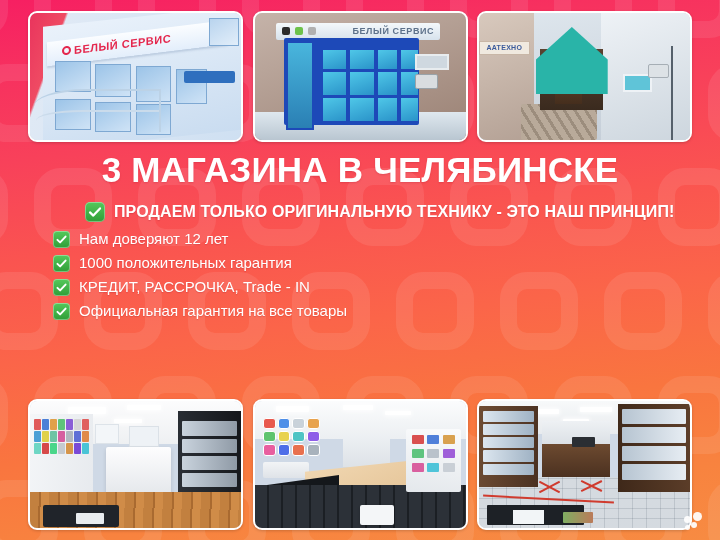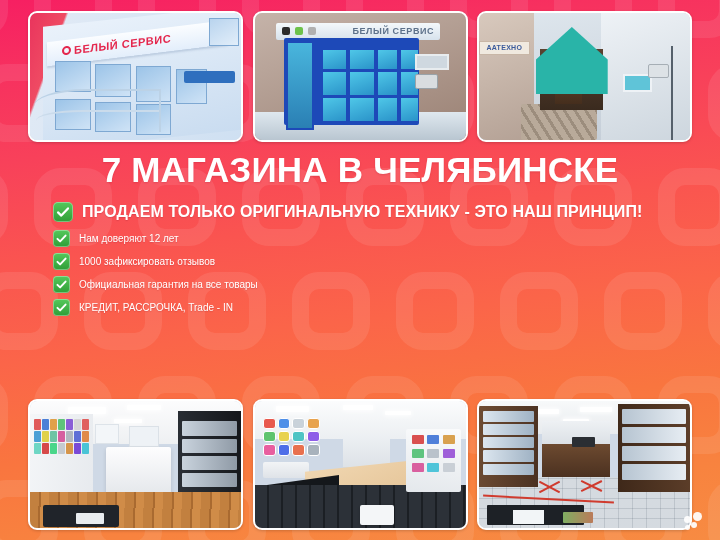--- a/index.html
+++ b/index.html
@@ -245,23 +245,23 @@
     flex:0 0 auto;
     width:17px; height:17px;
     border-radius:4px;
     background:linear-gradient(180deg,#4cc košt 0%,#3bb143 100%);
     background:linear-gradient(180deg,#55c95c 0%,#2f9e37 100%);
     box-shadow:inset 0 0 0 1px rgba(255,255,255,.35);
     position:relative;
     margin-right:9px;
   }
   .feat .chk svg { position:absolute; left:2px; top:2px; }
-  .feat .ftxt { color:#ffffff; font-size:10px; line-height:1.2;
+  .feat .ftxt { color:#ffffff; font-size:15px; line-height:1.2;
                 text-shadow:0 1px 1px rgba(150,30,50,.25); }
-  .feat.first { margin-bottom:8px; }
+  .feat.first { margin-bottom:8px;margin-left:32px; }
   .feat.first .chk { width:20px; height:20px; border-radius:5px; margin-right:9px; }
   .feat.first .ftxt { font-size:16px; font-weight:bold; letter-spacing:.1px; }
 
   
   #warning {
     position:absolute;
     left:35px; top:345px;
     width:650px; height:44px;
     background:rgba(196,48,46,.20);
     border-radius:9px;
@@ -423,21 +423,21 @@
         <div class="door3"></div>
         <div class="roof">БЕЛАЯ<br>ТЕХНИКА</div>
         <div class="rwin"></div>
         <div class="ac3"></div>
         <div class="pole"></div>
       </div>
     </div>
 
   </div>
 
-  <div id="headline">7 МАГАЗИНА В ЧЕЛЯБИНСКЕ</div>
+  <div id="headline">3 МАГАЗИНА В ЧЕЛЯБИНСКЕ</div>
 
   <div id="features">
 
     <div class="feat first">
       <span class="chk">
         <svg width="16" height="16" viewBox="0 0 16 16">
             <path d="M3 8.4 L6.3 11.6 L13 4.4" stroke="#ffffff" stroke-width="2.2" fill="none" stroke-linecap="round" stroke-linejoin="round"></path>
           </svg>
       </span>
       <span class="ftxt">ПРОДАЕМ ТОЛЬКО ОРИГИНАЛЬНУЮ ТЕХНИКУ - ЭТО НАШ ПРИНЦИП!</span>
@@ -451,39 +451,39 @@
       </span>
       <span class="ftxt">Нам доверяют 12 лет</span>
     </div>
 
     <div class="feat">
       <span class="chk">
         <svg width="13" height="13" viewBox="0 0 16 16">
             <path d="M3 8.4 L6.3 11.6 L13 4.4" stroke="#ffffff" stroke-width="2.4" fill="none" stroke-linecap="round" stroke-linejoin="round"></path>
           </svg>
       </span>
-      <span class="ftxt">1000 зафиксировать отзывов</span>
+      <span class="ftxt">1000 положительных гарантия</span>
+    </div>
+
+    <div class="feat">
+      <span class="chk">
+        <svg width="13" height="13" viewBox="0 0 16 16">
+            <path d="M3 8.4 L6.3 11.6 L13 4.4" stroke="#ffffff" stroke-width="2.4" fill="none" stroke-linecap="round" stroke-linejoin="round"></path>
+          </svg>
+      </span>
+      <span class="ftxt">КРЕДИТ, РАССРОЧКА, Trade - IN</span>
     </div>
 
     <div class="feat">
       <span class="chk">
         <svg width="13" height="13" viewBox="0 0 16 16">
             <path d="M3 8.4 L6.3 11.6 L13 4.4" stroke="#ffffff" stroke-width="2.4" fill="none" stroke-linecap="round" stroke-linejoin="round"></path>
           </svg>
       </span>
       <span class="ftxt">Официальная гарантия на все товары</span>
-    </div>
-
-    <div class="feat">
-      <span class="chk">
-        <svg width="13" height="13" viewBox="0 0 16 16">
-            <path d="M3 8.4 L6.3 11.6 L13 4.4" stroke="#ffffff" stroke-width="2.4" fill="none" stroke-linecap="round" stroke-linejoin="round"></path>
-          </svg>
-      </span>
-      <span class="ftxt">КРЕДИТ, РАССРОЧКА, Trade - IN</span>
     </div>
 
   </div>
 
 
   <div class="strip bottom">
 
     <div class="photo p4">
       <div class="ph-inner">
         <div class="ceil"></div>

